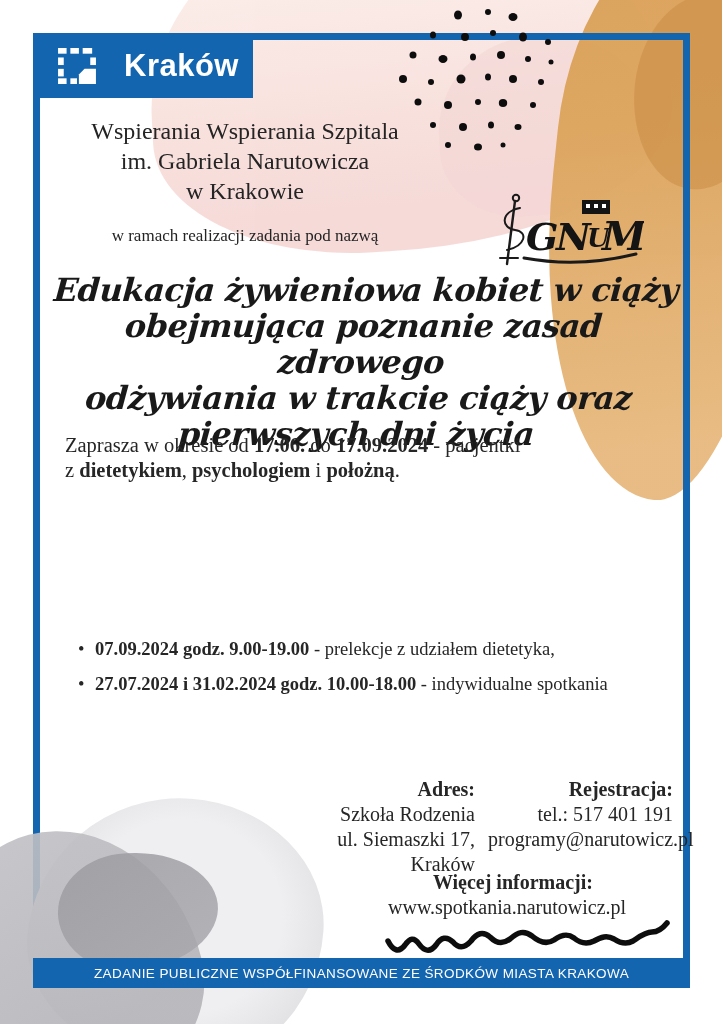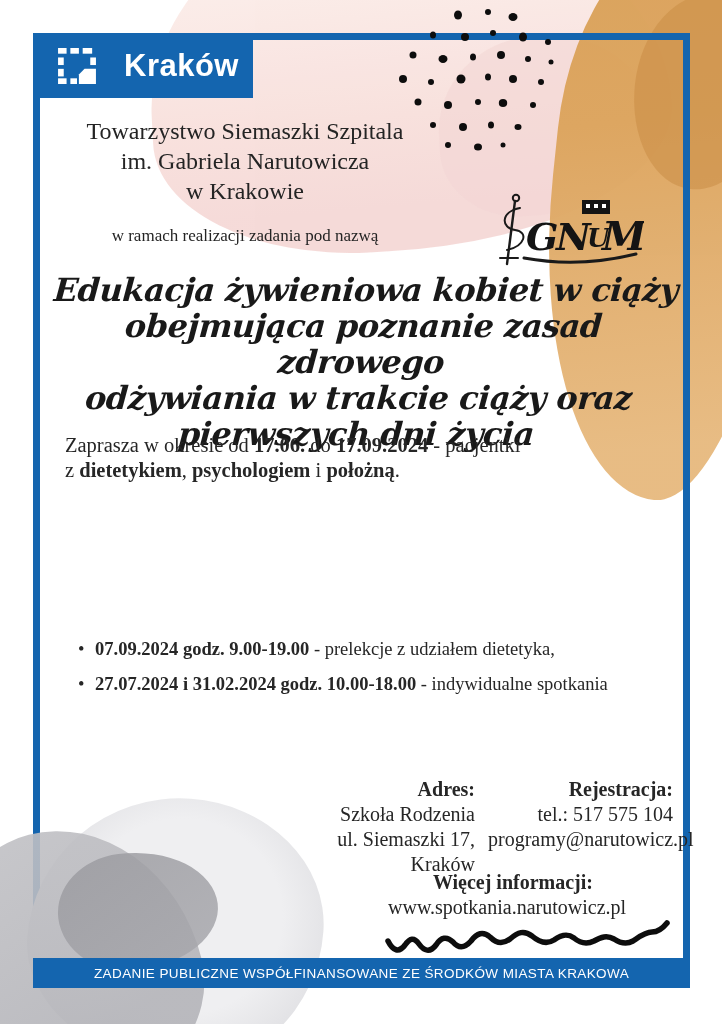--- a/index.html
+++ b/index.html
@@ -170,21 +170,21 @@
         <ellipse cx="71" cy="121" rx="4" ry="4"></ellipse>
         <ellipse cx="99" cy="119" rx="3" ry="3.5"></ellipse>
         <ellipse cx="126" cy="121" rx="3.5" ry="3"></ellipse>
       <ellipse cx="56" cy="139" rx="3" ry="3"></ellipse>
         <ellipse cx="86" cy="141" rx="4" ry="3.5"></ellipse>
         <ellipse cx="111" cy="139" rx="2.5" ry="2.5"></ellipse>
     </g>
   </svg>
 
   <div class="tblock org-title">
-      <div class="line"><span>Towarzystwo Siemaszki Szpitala</span></div>
+      <div class="line"><span>Wspierania Wspierania Szpitala</span></div>
       <div class="line"><span>im. Gabriela Narutowicza</span></div>
       <div class="line"><span>w Krakowie</span></div>
     </div>
   <div class="tblock subtitle">w ramach realizacji zadania pod nazwą</div>
 
   <svg class="gnm" width="150" height="80" viewBox="0 0 150 80">
     <g stroke="#1a1a1a" fill="none" stroke-linecap="round">
       <line x1="21" y1="9" x2="13" y2="72" stroke-width="2.4"></line>
       <circle cx="22" cy="6" r="3.2" stroke-width="2"></circle>
       <path d="M26,16 C6,20 7,36 21,38 C35,40 31,54 13,58" stroke-width="2"></path>
@@ -246,21 +246,21 @@
   <div class="tblock contact address-block">
     <span class="lbl">Adres:</span>
     <div>
         <div class="line"><span>Szkoła Rodzenia</span></div>
         <div class="line"><span>ul. Siemaszki 17, Kraków</span></div>
       </div>
   </div>
   <div class="tblock contact registration-block">
     <span class="lbl">Rejestracja:</span>
     <div>
-        <div class="line"><span>tel.: 517 575 104</span></div>
+        <div class="line"><span>tel.: 517 401 191</span></div>
         <div class="line"><span>programy@narutowicz.pl</span></div>
       </div>
   </div>
   <div class="tblock contact more-info-block">
     <span class="lbl">Więcej informacji:</span>
     <div>
         <div class="line"><span>www.spotkania.narutowicz.pl</span></div>
       </div>
   </div>
 

